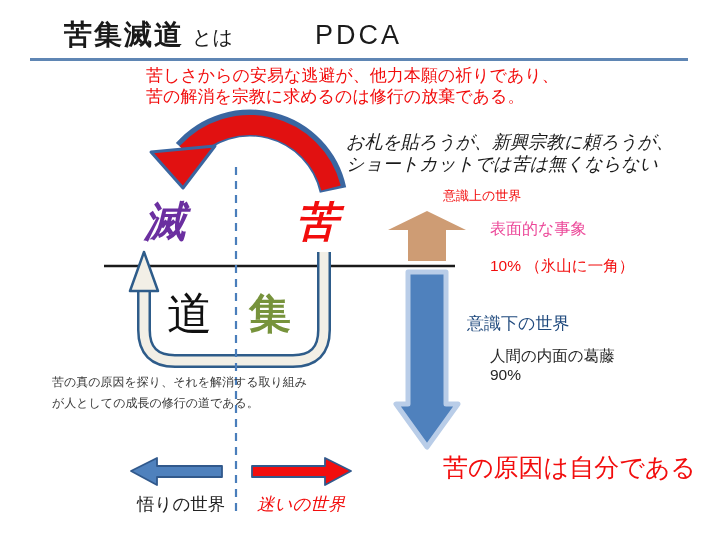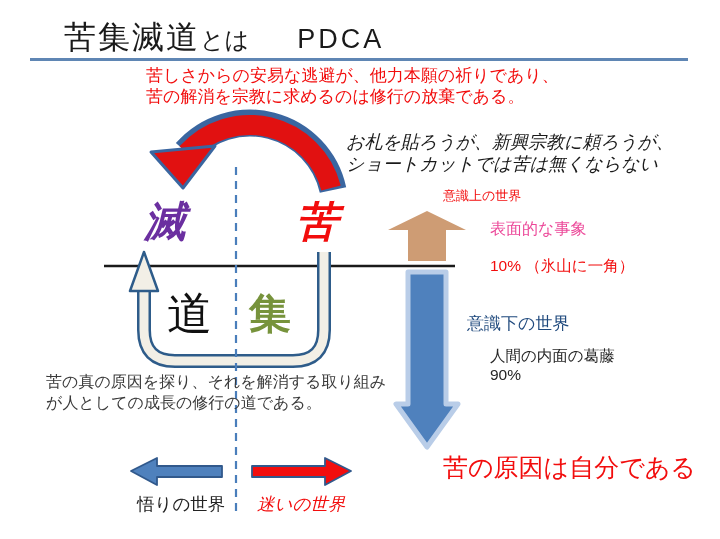--- a/index.html
+++ b/index.html
@@ -5,43 +5,43 @@
   html,body{margin:0;padding:0;background:#fff;}
   #slide{
     position:relative;width:720px;height:539px;background:#ffffff;
     font-family:"Liberation Sans","DejaVu Sans",sans-serif;overflow:hidden;
   }
   .abs{position:absolute;white-space:nowrap;}
   #shapes{position:absolute;left:0;top:0;z-index:1;}
   .txt{z-index:2;}
   
   .title-row{left:64px;top:16px;display:flex;align-items:baseline;color:#1a1a1a;}
-  .title-main{font-size:32px;letter-spacing:2px;font-weight:400;}
-  .title-suffix{font-size:24px;}
-  .title-pdca{font-size:27px;margin-left:48px;letter-spacing:3px;}
+  .title-main{font-size:28px;letter-spacing:2px;font-weight:700;}
+  .title-suffix{font-size:20px;margin-left:8px;}
+  .title-pdca{font-size:27px;margin-left:82px;letter-spacing:3px;}
   .underline{left:30px;top:58px;width:658px;height:3px;background:#5f86b4;z-index:1;}
   
   .warning{left:146px;top:65px;color:#f20d0d;font-size:17px;line-height:21px;}
   
   .quote{left:346px;top:131px;color:#1a1a1a;font-size:18px;line-height:22px;font-style:italic;}
   
   .k-metsu{left:144px;top:194px;font-size:42px;font-weight:bold;font-style:italic;color:#6b2fa0;}
   .k-ku{left:296px;top:194px;font-size:42px;font-weight:bold;font-style:italic;color:#f20d0d;}
   .k-dou{left:167px;top:284px;font-size:45px;color:#111;}
   .k-shuu{left:249px;top:286px;font-size:42px;font-weight:bold;color:#77933c;}
   
   .conscious-title{left:443px;top:187px;font-size:13px;color:#f20d0d;}
   .conscious-1{left:490px;top:219px;font-size:16px;color:#ec4899;}
   .conscious-2{left:490px;top:256px;font-size:15.5px;color:#f20d0d;}
   .subconscious-title{left:467px;top:312px;font-size:17px;color:#1f497d;}
   .subconscious-1{left:490px;top:346px;font-size:15.5px;color:#262626;}
   .subconscious-2{left:490px;top:366px;font-size:15.5px;color:#262626;}
   .conclusion{left:443px;top:451px;font-size:25px;color:#f20d0d;}
   
-  .note{left:46px;top:372px;font-size:16px;line-height:20.5px;color:#3a3a3a;}
+  .note{left:52px;top:372px;font-size:12px;line-height:20.5px;color:#3a3a3a;}
   
   .world-left{left:137px;top:492px;font-size:17.5px;color:#222;}
   .world-right{left:257px;top:492px;font-size:17.5px;color:#f20d0d;font-style:italic;}
 </style>
 </head>
 <body>
 
 <div id="slide">
 
   <svg id="shapes" width="720" height="539" viewBox="0 0 720 539">

